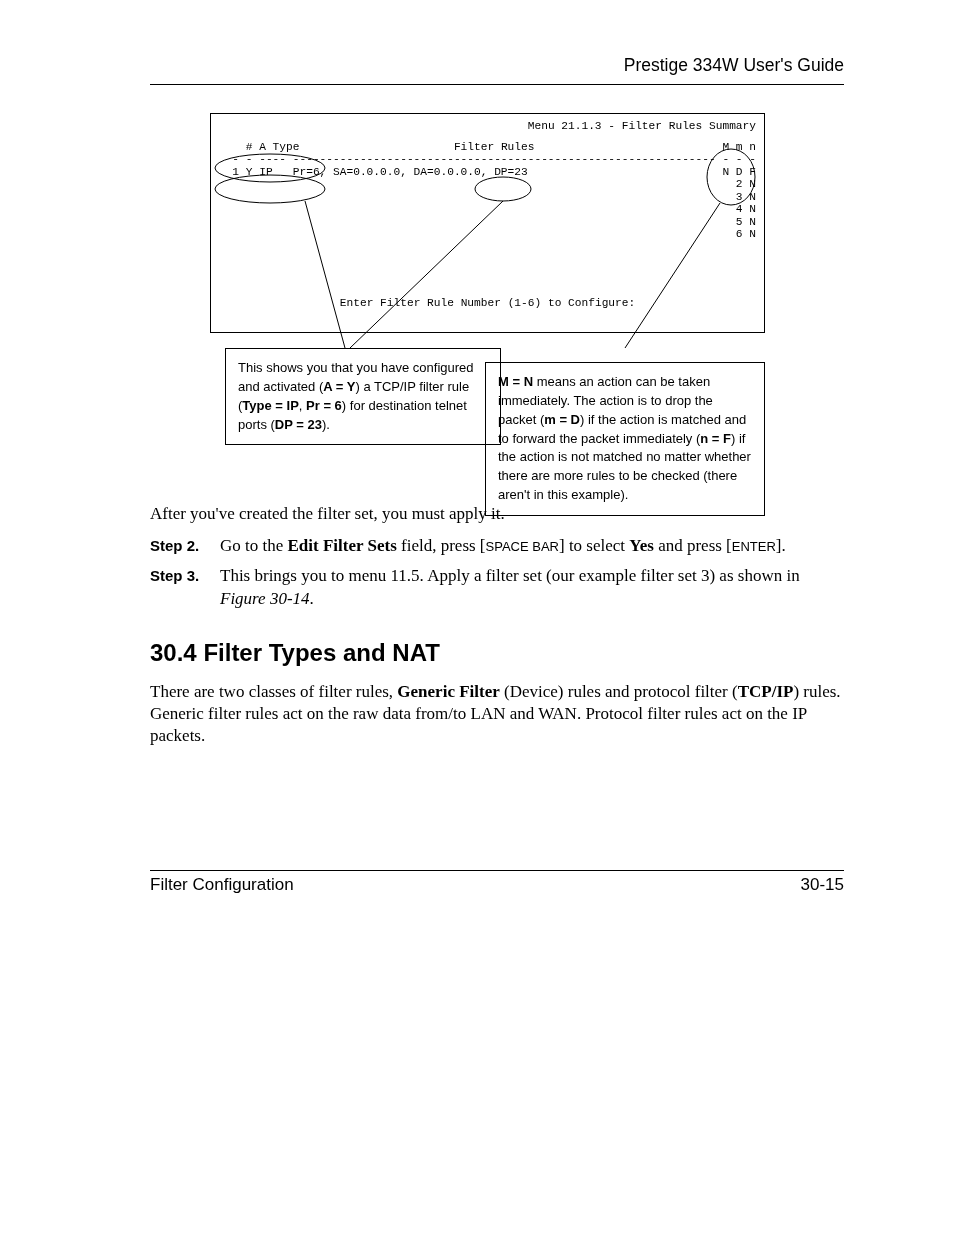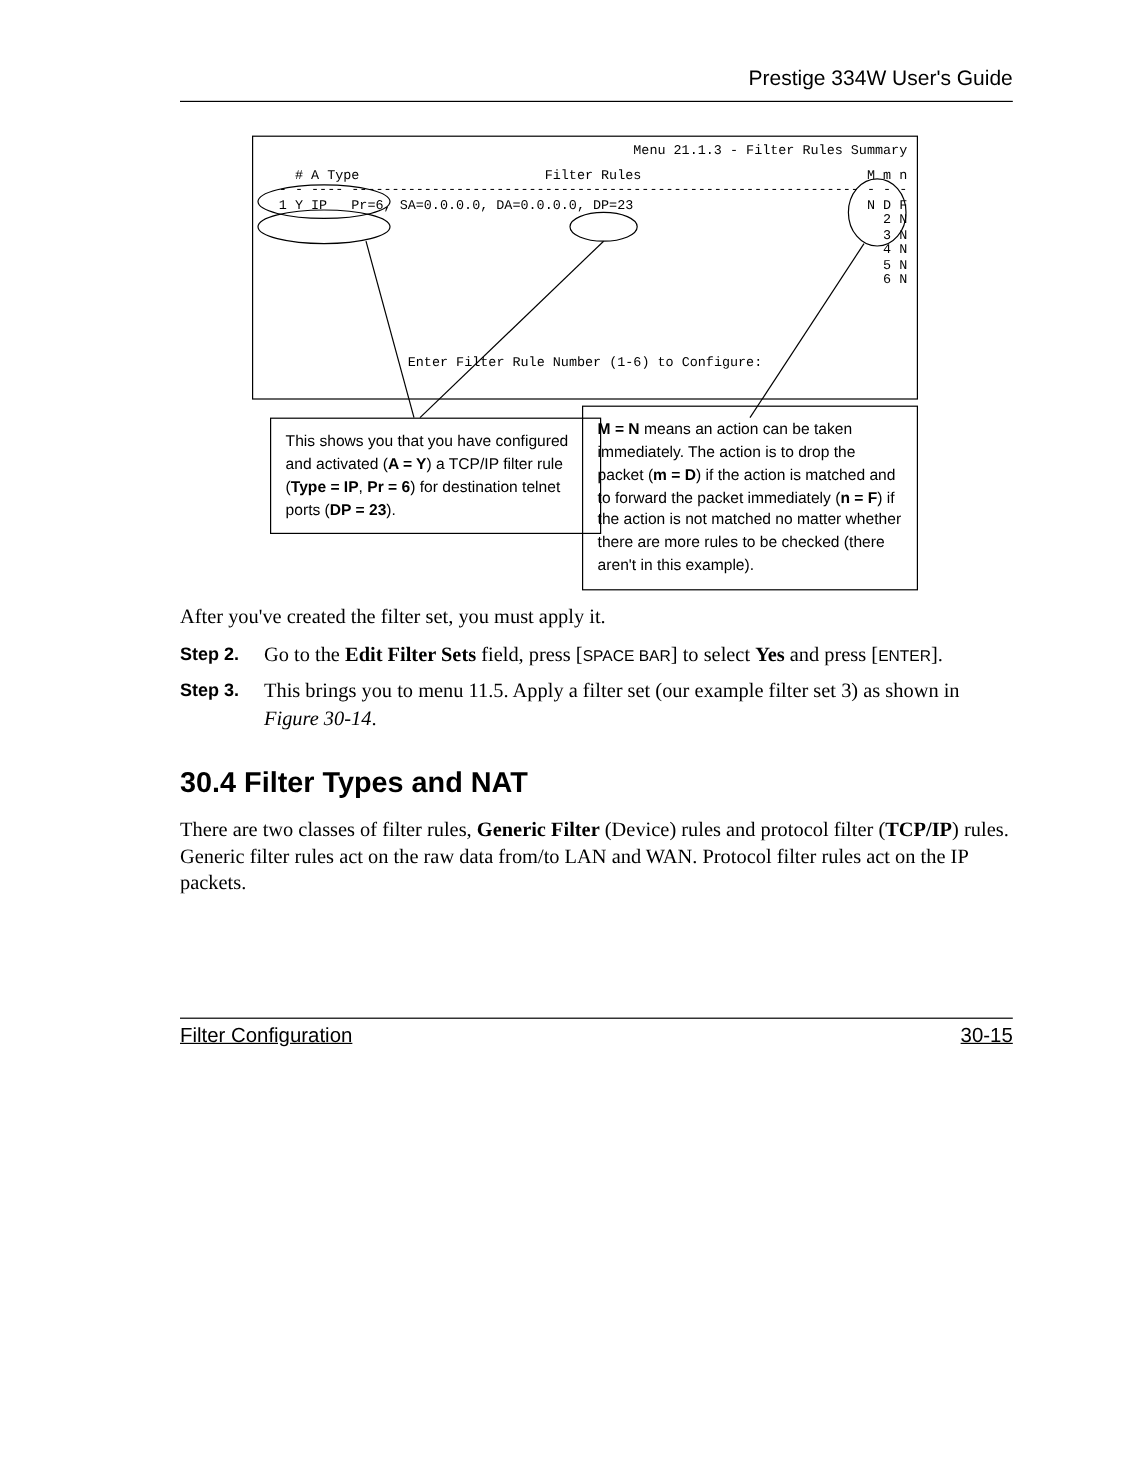--- a/index.html
+++ b/index.html
@@ -57,21 +57,21 @@
     width: 276px;
     border: 1px solid #000;
     box-sizing: border-box;
     padding: 10px 12px;
     font-family: Arial, Helvetica, sans-serif;
     font-size: 13px;
     line-height: 1.45;
   }
   .callout-right {
     position: absolute;
-    top: 225px; left: 275px;
+    top: 249px; left: 275px;
     width: 280px;
     border: 1px solid #000;
     box-sizing: border-box;
     padding: 10px 12px;
     font-family: Arial, Helvetica, sans-serif;
     font-size: 13px;
     line-height: 1.45;
   }
   .callout b { font-weight: bold; }
   .svg-overlay {
@@ -114,22 +114,21 @@
   h2.section {
     font-family: Arial, Helvetica, sans-serif;
     font-weight: bold;
     font-size: 24px;
     margin: 28px 0 14px 0;
   }
   .footer-wrap {
     position: absolute;
     left: 150px;
     width: 694px;
-    top: 836px;
-    text-decoration: underline;
+    top: 858px;
   }
   .footer-rule {
     border: none;
     border-top: 1px solid #000;
     margin: 12px 0 4px 0;
   }
   .footer-line {
     display: flex;
     justify-content: space-between;
     font-family: Arial, Helvetica, sans-serif;

